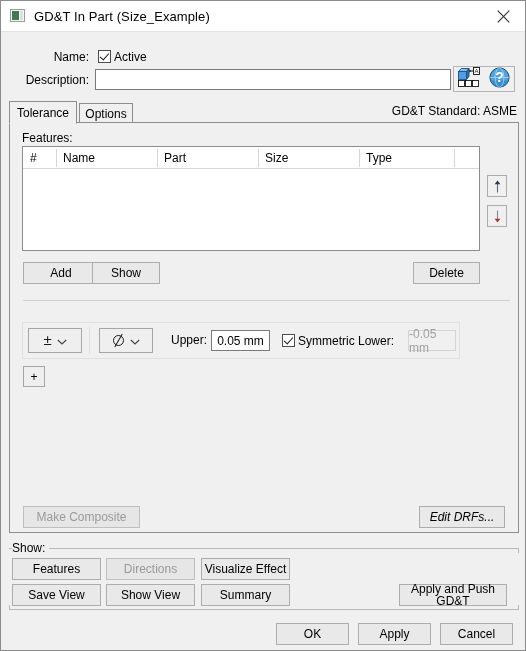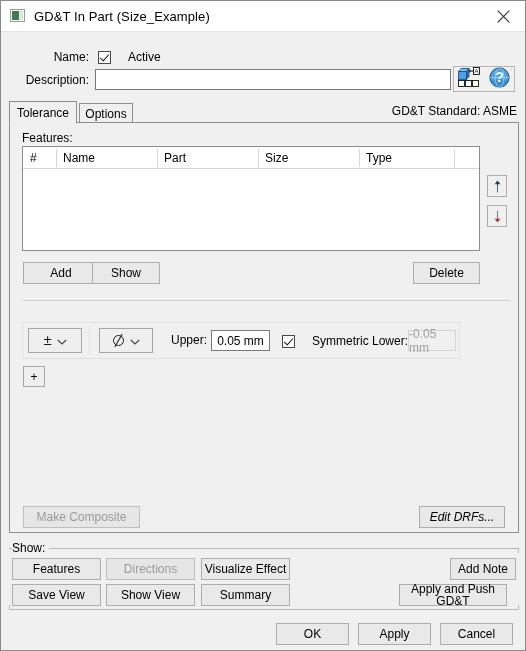--- a/index.html
+++ b/index.html
@@ -106,22 +106,22 @@
   }
   .combo .arrow {
     position: absolute;
     right: 7px;
     top: 50%;
     transform: translateY(-50%);
   }
 
   .chk {
     display: inline-flex;
-    align-items: flex-end;
-    gap: 17px;
+    align-items: flex-start;
+    gap: 3px;
   }
   .chkbox {
     width: 13px; height: 13px;
     border: 1px solid #4a4a4a;
     background: #fff;
     box-sizing: border-box;
     position: relative;
     flex: none;
   }
   .chkbox.checked::after {
@@ -549,21 +549,20 @@
   <div class="group-label">Show:</div>
   <div class="group-line-top"></div>
   <div class="group-tick-tr"></div>
   <div class="group-line-bottom"></div>
   <div class="group-tick-l"></div>
   <div class="group-tick-r"></div>
 
   <div class="btn" style="left:11px; top:557px; width:89px; height:22px;">Features</div>
   <div class="btn disabled" style="left:105px; top:557px; width:89px; height:22px;">Directions</div>
   <div class="btn" style="left:200px; top:557px; width:89px; height:22px;">Visualize Effect</div>
-  <div class="btn" style="left:449px; top:557px; width:66px; height:22px;">Add Note</div>
 
   <div class="btn" style="left:11px; top:583px; width:89px; height:22px;">Save View</div>
   <div class="btn" style="left:105px; top:583px; width:89px; height:22px;">Show View</div>
   <div class="btn" style="left:200px; top:583px; width:89px; height:22px;">Summary</div>
   <div class="btn" style="left:398px; top:583px; width:108px; height:22px;">Apply and Push GD&amp;T</div>
 
   <div class="btn" style="left:275px; top:622px; width:73px; height:22px;">OK</div>
   <div class="btn" style="left:357px; top:622px; width:73px; height:22px;">Apply</div>
   <div class="btn" style="left:439px; top:622px; width:73px; height:22px;">Cancel</div>
 

